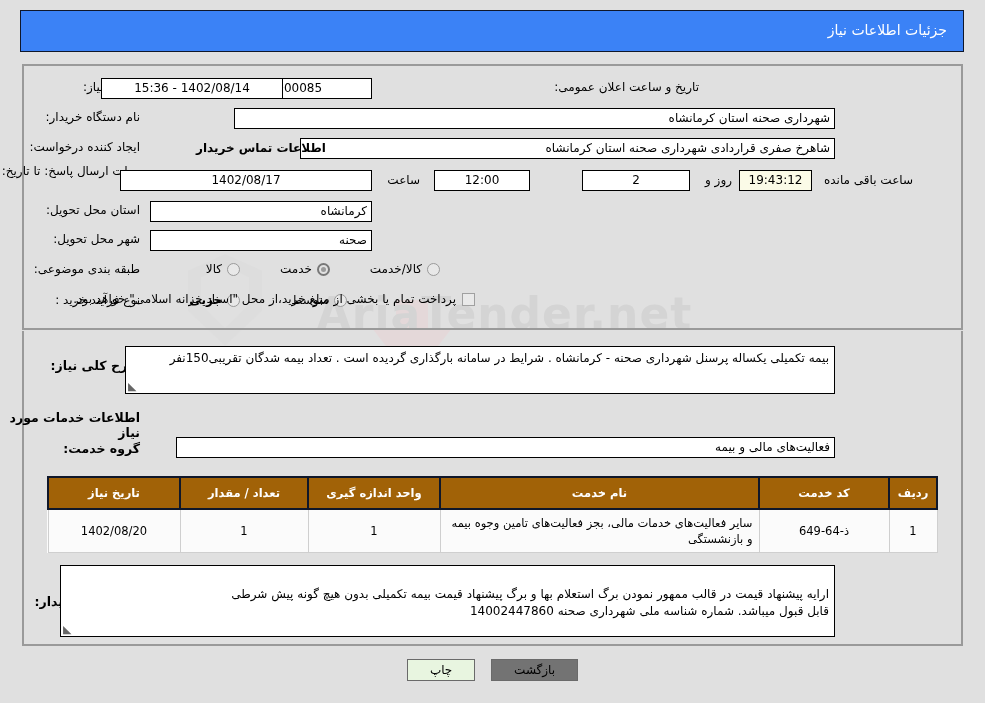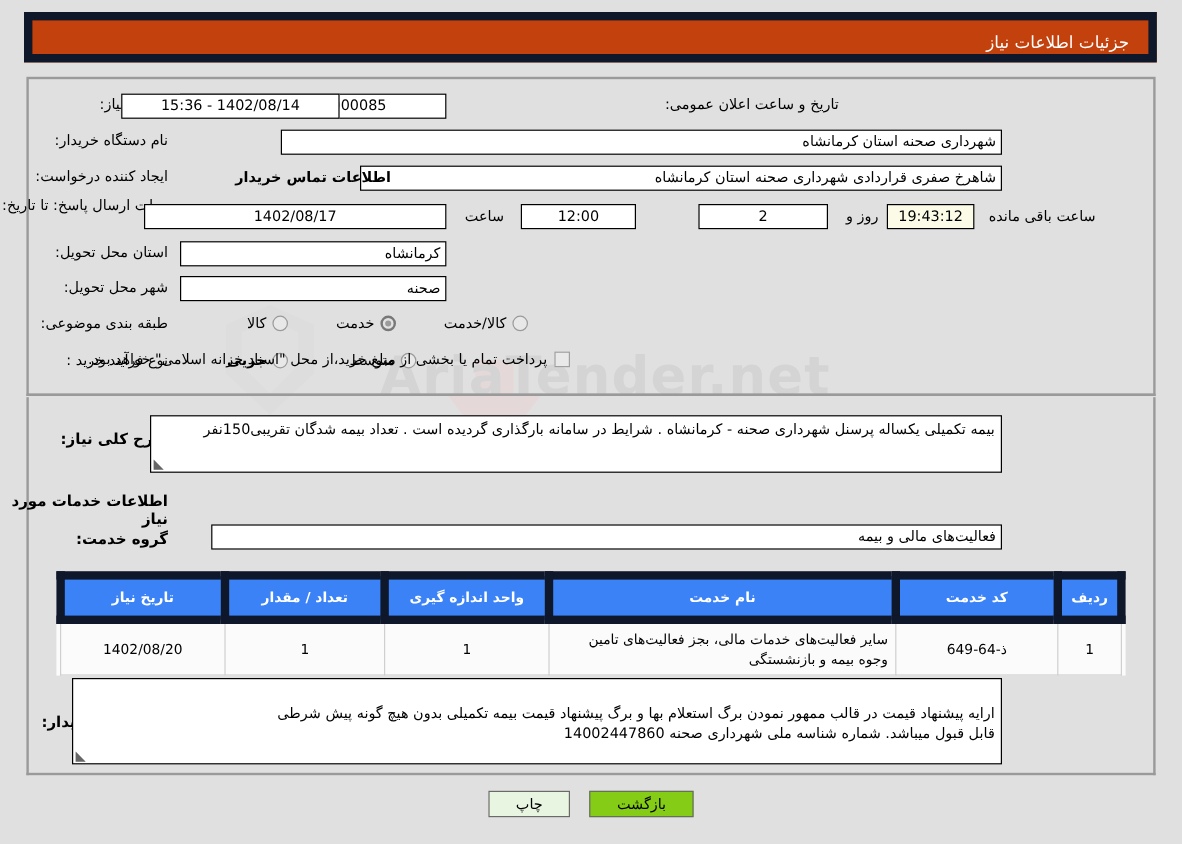--- a/index.html
+++ b/index.html
@@ -70,22 +70,22 @@
     left: 396px; top: 50px;
     width: 32px; height: 34px;
     background: #f0c6cb;
   }
 
   
   .titlebar {
     position: absolute;
     left: 20px; top: 10px;
     width: 944px; height: 42px;
-    background: #c2410c;
-    border: 7px solid #0f172a;
+    background: #3b82f6;
+    border: 1px solid #0f172a;
     box-sizing: border-box;
     z-index: 3;
   }
   .titlebar .title {
     position: absolute;
     right: 16px; top: 11px;
     color: #ffffff;
     font-size: 14px;
   }
 
@@ -236,25 +236,25 @@
   table.svc {
     position: absolute;
     left: 47px; top: 476px;
     width: 891px;
     border-collapse: collapse;
     z-index: 4;
     background: #fbfbfb;
     font-size: 11.5px;
   }
   table.svc th {
-    background: #3b82f6;
+    background: #a16207;
     color: #ffffff;
     font-weight: bold;
     font-size: 11.5px;
-    border: 7px solid #0f172a;
+    border: 2px solid #0f172a;
     height: 26px;
     padding: 2px 4px;
     text-align: center;
     white-space: nowrap;
   }
   table.svc td {
     background: #fbfbfb;
     border: 1px solid #cfcfcf;
     padding: 5px 6px;
     text-align: center;
@@ -275,21 +275,21 @@
   }
   .btn {
     display: inline-block;
     border: 1px solid #777;
     font-size: 12px;
     padding: 3px 22px;
     margin: 0 6px;
     cursor: pointer;
     font-family: "DejaVu Sans", "Liberation Sans", sans-serif;
   }
-  .btn.back { background: #84cc16; border-color: #6a6a6a; }
+  .btn.back { background: #737373; border-color: #6a6a6a; }
   .btn.print { background: #e8f5e0; border-color: #6a6a6a; }
 </style>
 </head>
 <body>
 
 <div class="watermark">
   <div class="wm-shield"></div>
   <div class="wm-arrow2"></div>
   <div class="wm-arrow"></div>
   <div class="wm-text">AriaTender.net</div>

